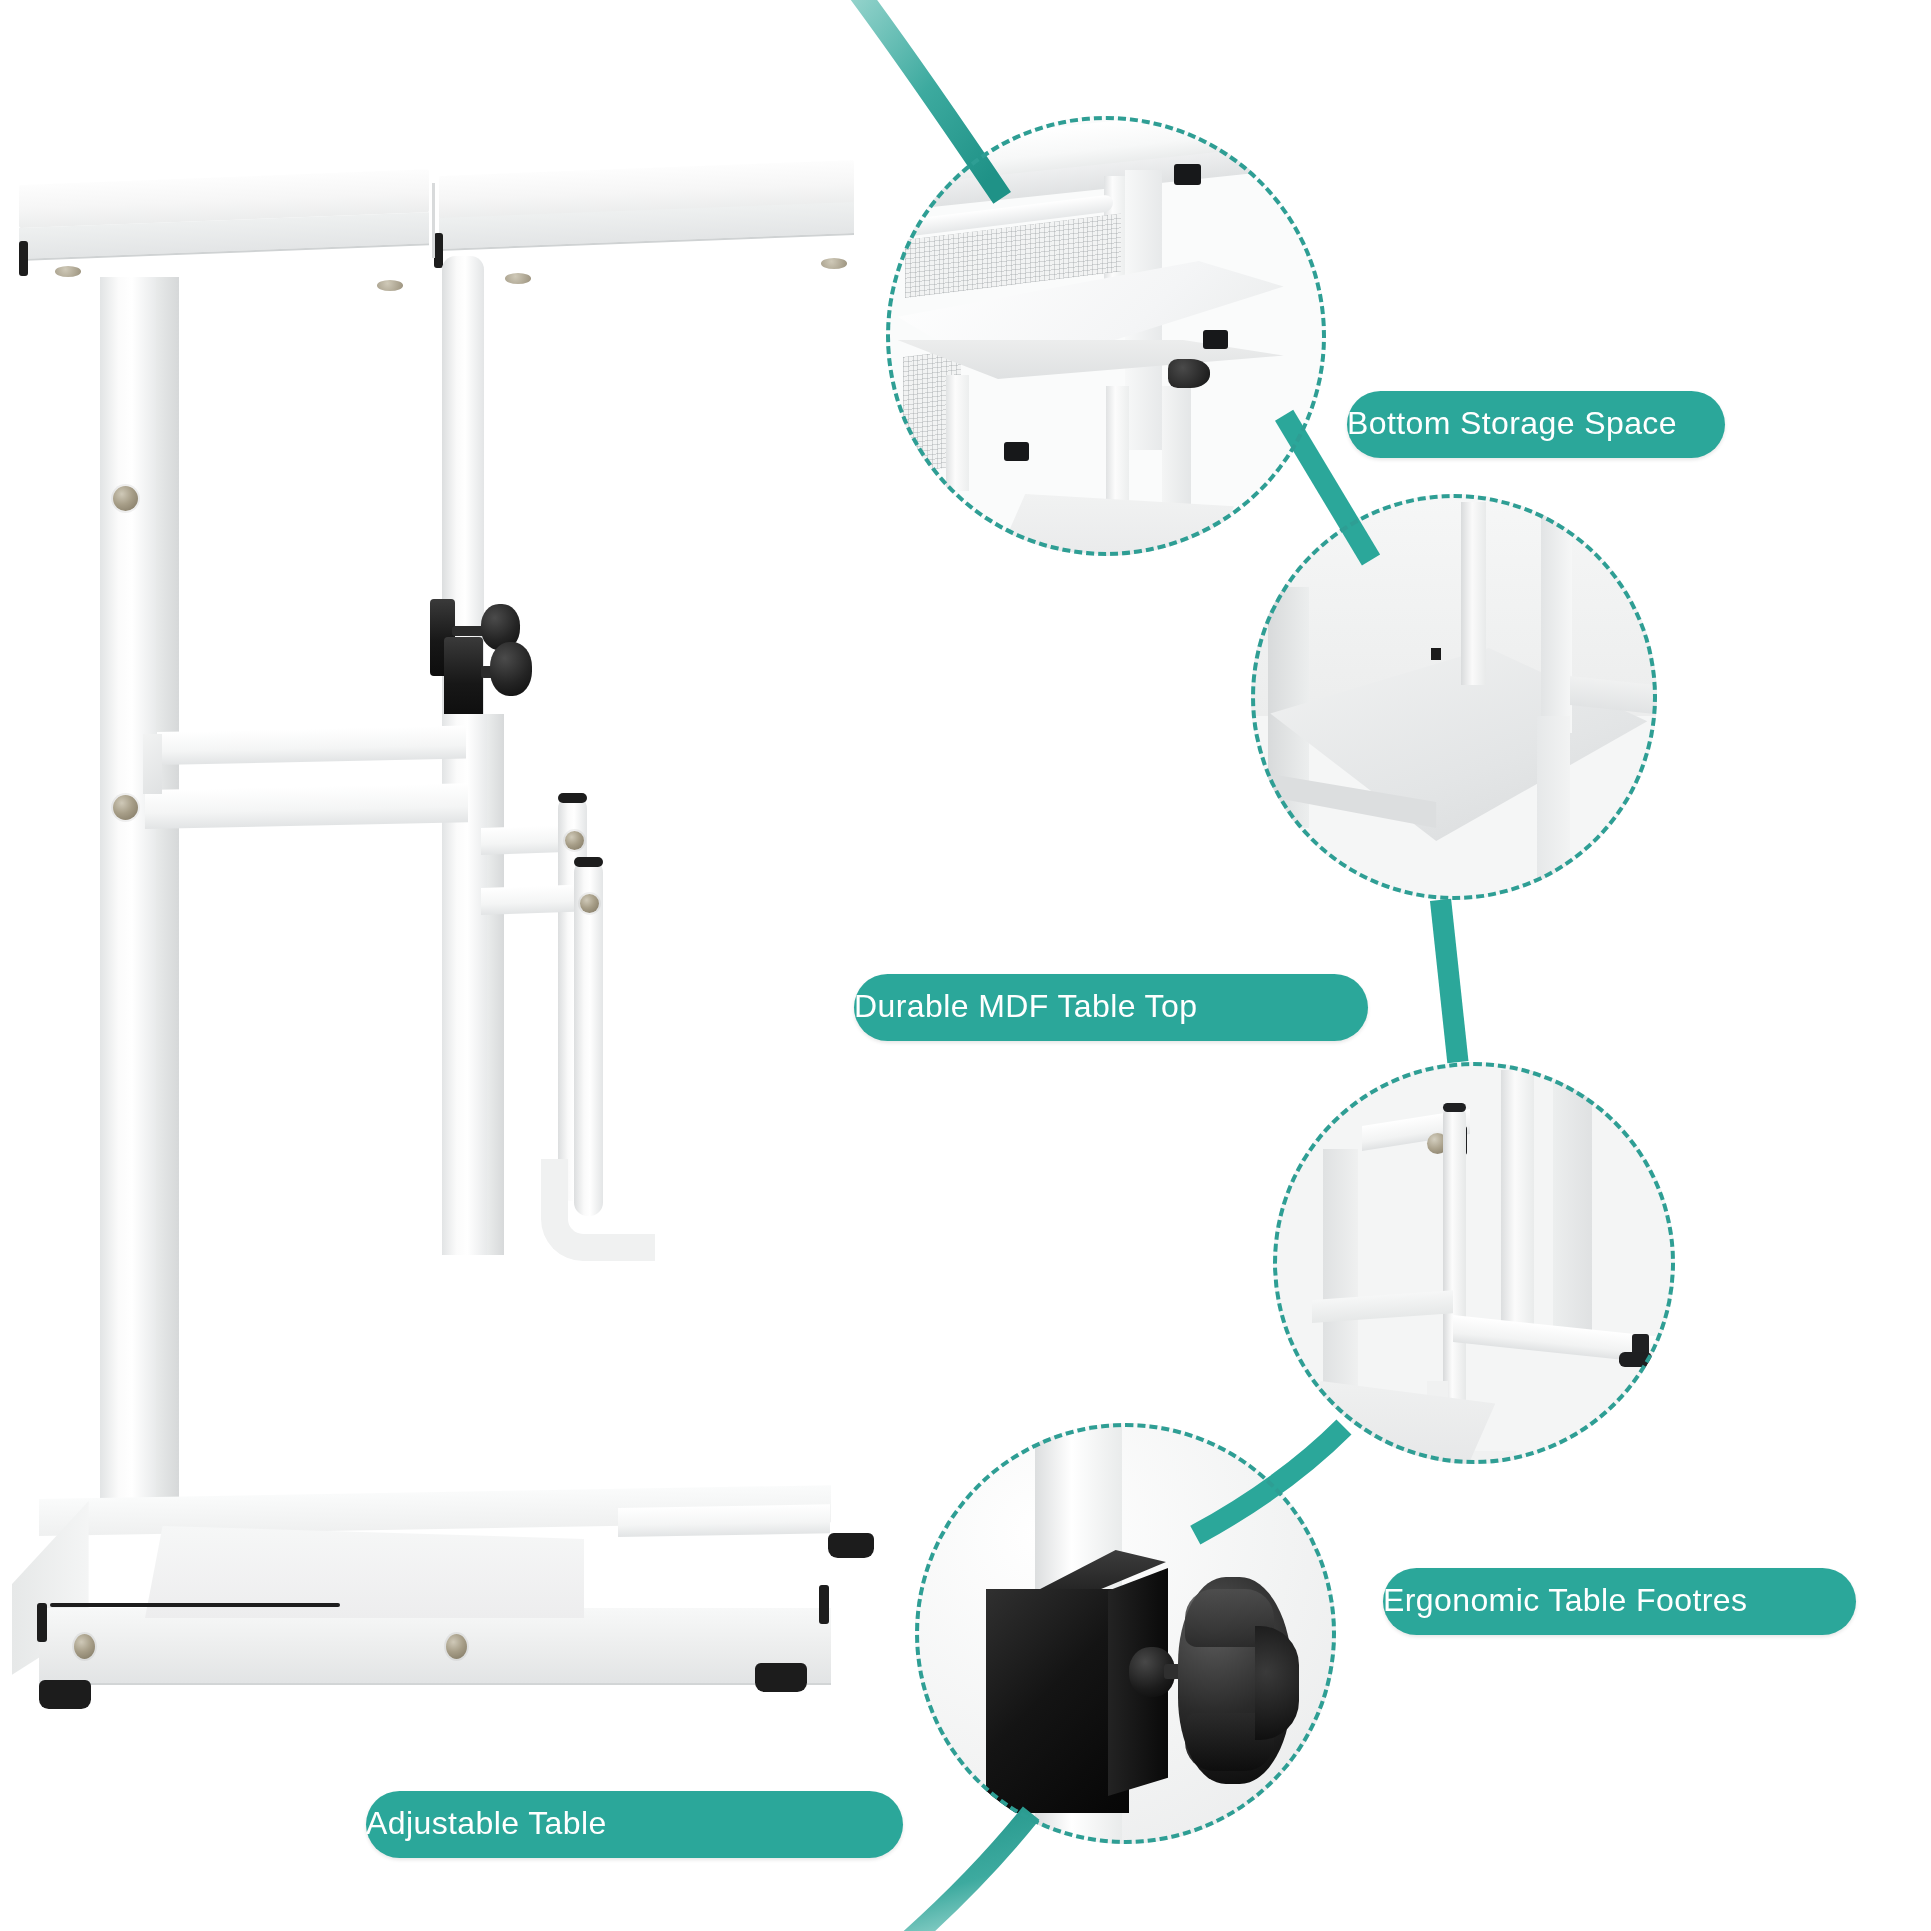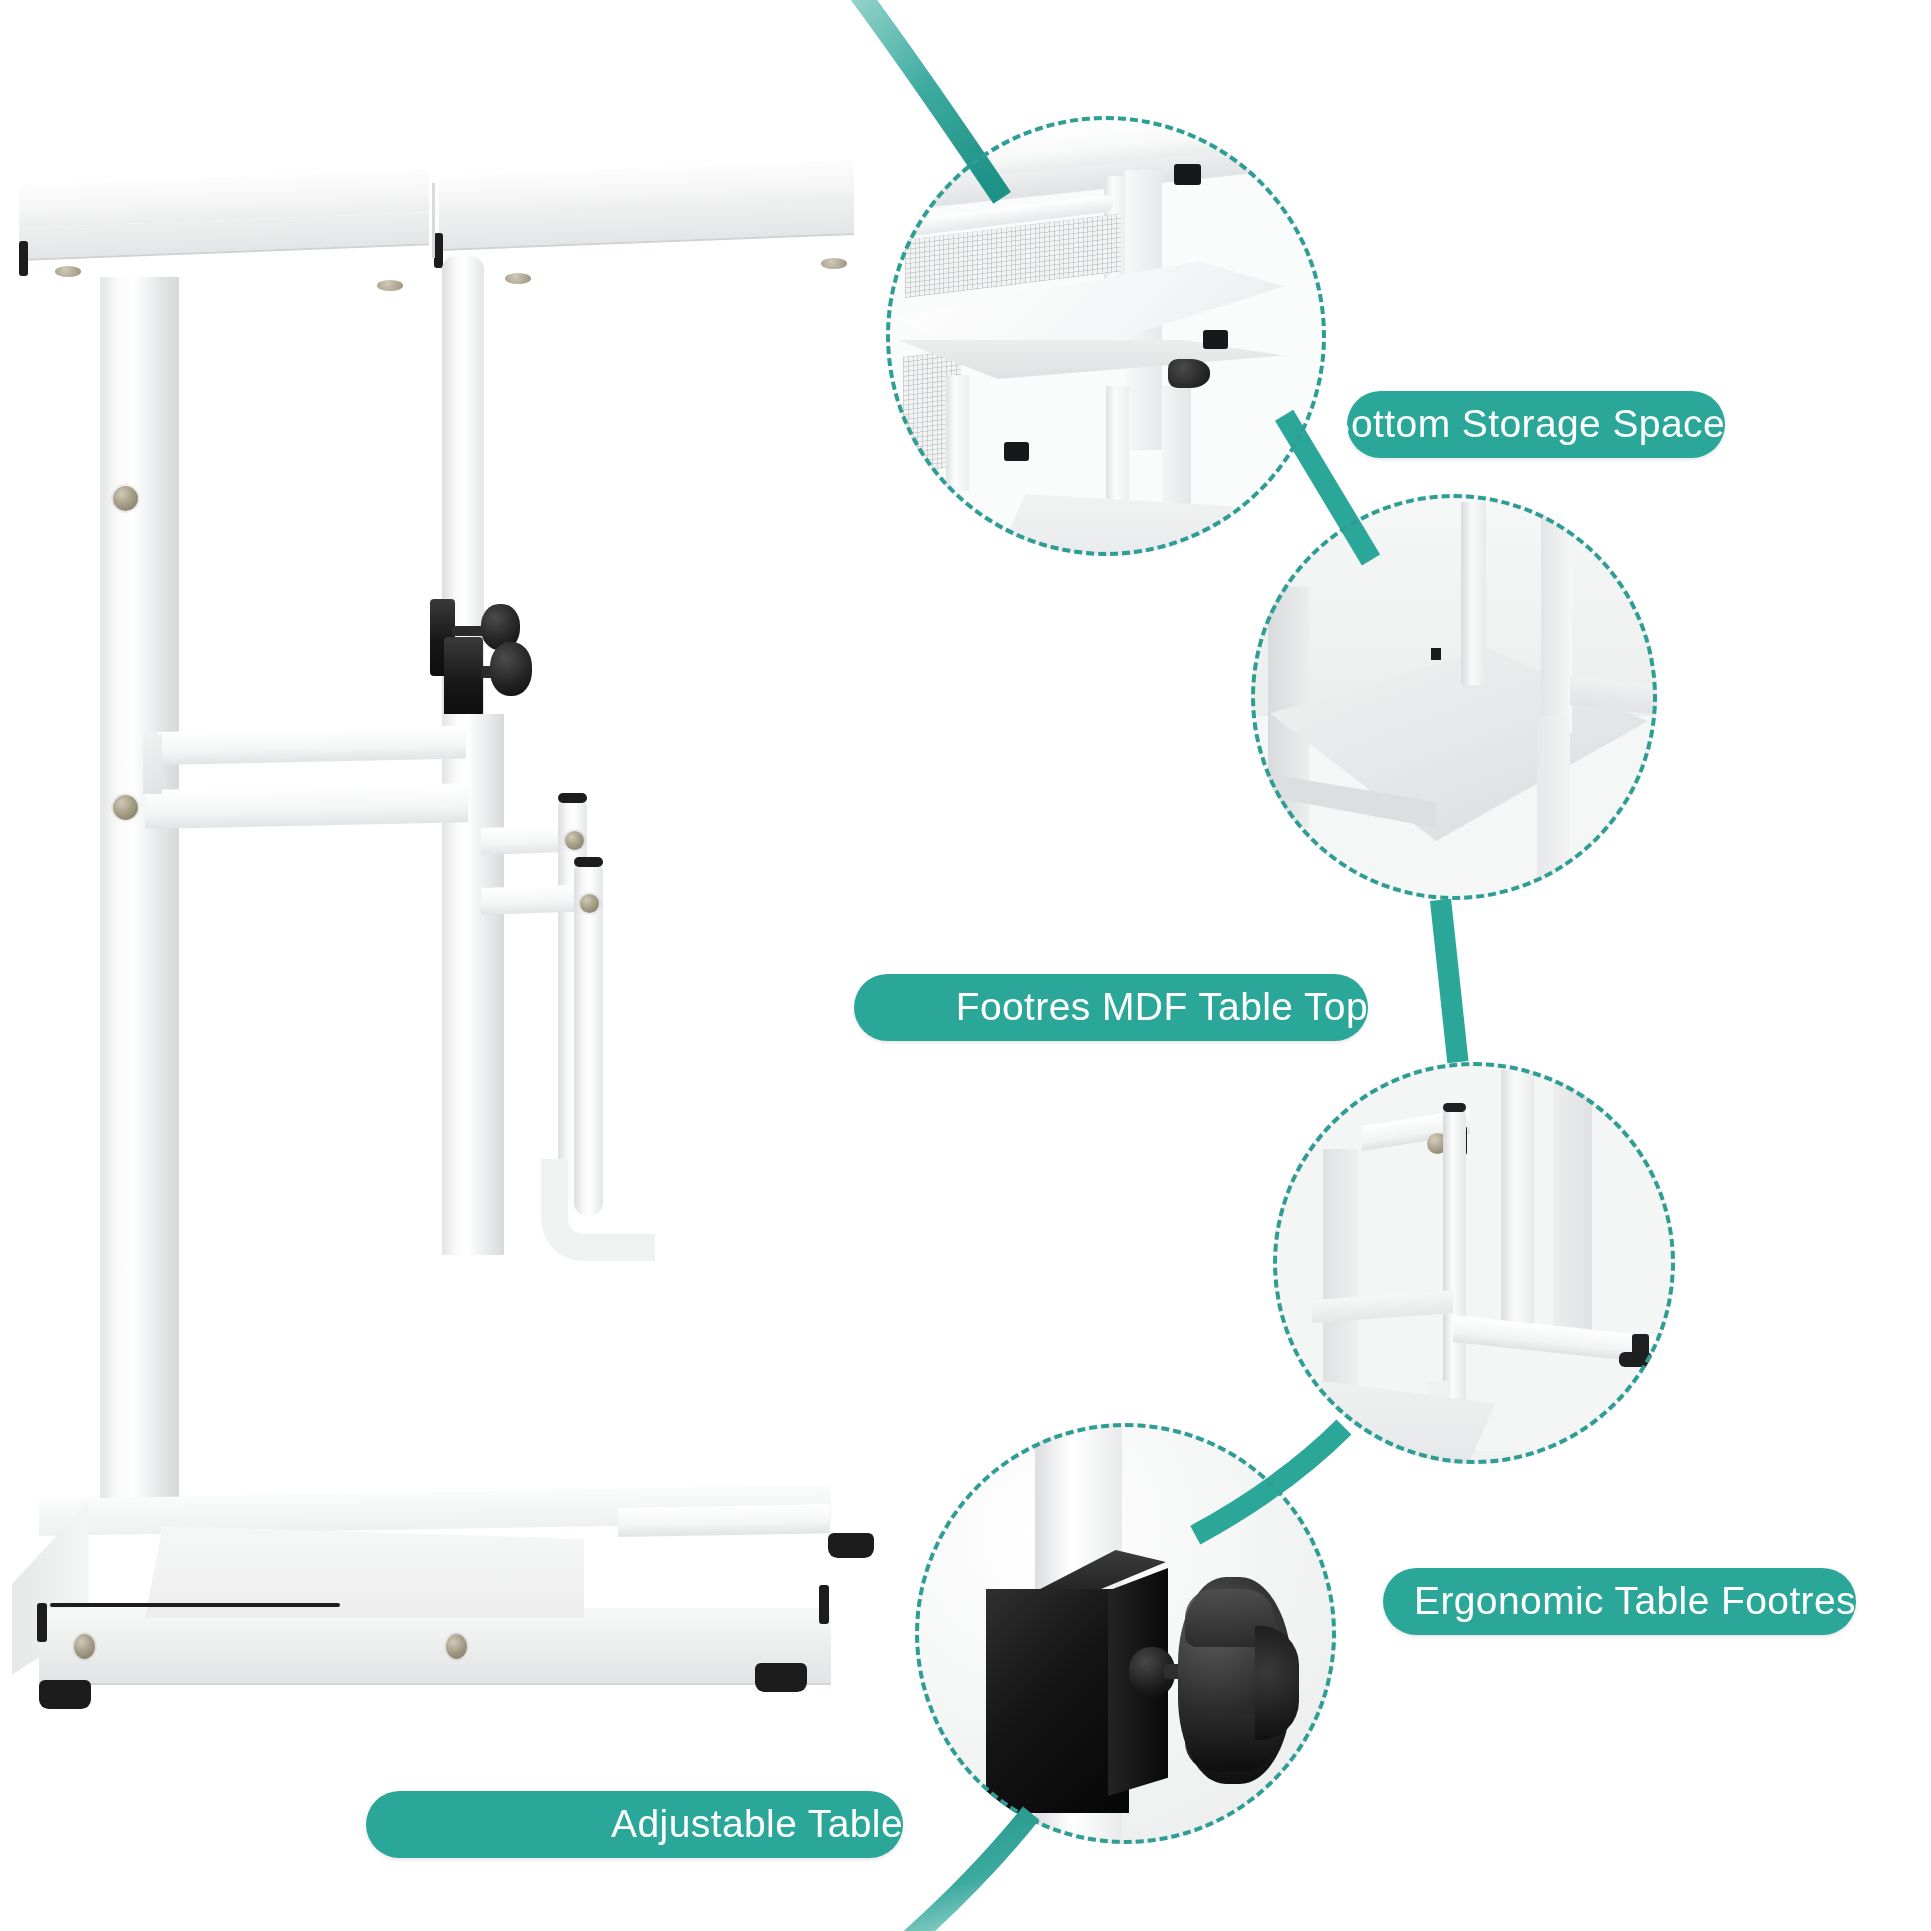--- a/index.html
+++ b/index.html
@@ -15,25 +15,25 @@
     background:#ffffff;
     overflow:hidden;
   }
 
   
   .abs{position:absolute;}
 
   
   .pill{
     position:absolute;
-    display:flex;align-items:center;justify-content:flex-end;
+    display:flex;align-items:center;justify-content:flex-start;
     background:#2BA79A;
     color:#ffffff;
     border-radius:965px;
-    font-size:39px;
+    font-size:32px;
     font-weight:400;
     letter-spacing:0.4px;
     white-space:nowrap;
     box-shadow:0 1.9px 3.9px rgba(0,0,0,0.10);
     line-height:1;
     padding-bottom:2.9px;
   }
 
   
   .callout{
@@ -420,21 +420,21 @@
            border-radius:0 39px 39px 0;"></div>
     </div>
   </div>
   <div class="callout" style="left:915px;top:1423px;width:421px;height:421px;"></div>
 
   <div class="pill" style="left:1347px;top:391px;width:378px;height:64px;">
     <span>Bottom Storage Space</span>
   </div>
 
   <div class="pill" style="left:854px;top:974px;width:514px;height:64px;">
-    <span>Footres MDF Table Top</span>
+    <span>Durable MDF Table Top</span>
   </div>
 
   <div class="pill" style="left:1383px;top:1568px;width:473px;height:64px;">
     <span>Ergonomic Table Footres</span>
   </div>
 
   <div class="pill" style="left:366px;top:1791px;width:537px;height:64px;">
     <span>Adjustable Table</span>
   </div>
 

